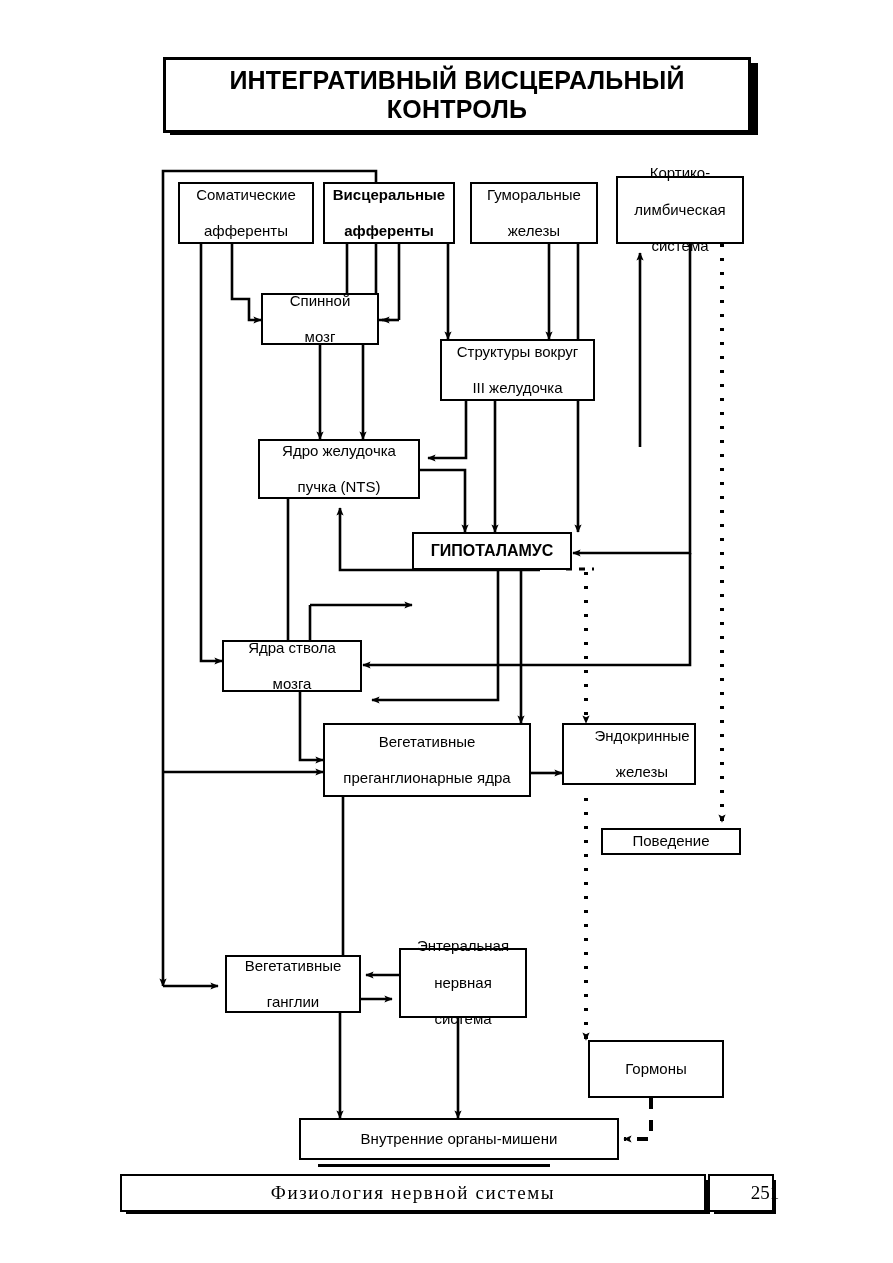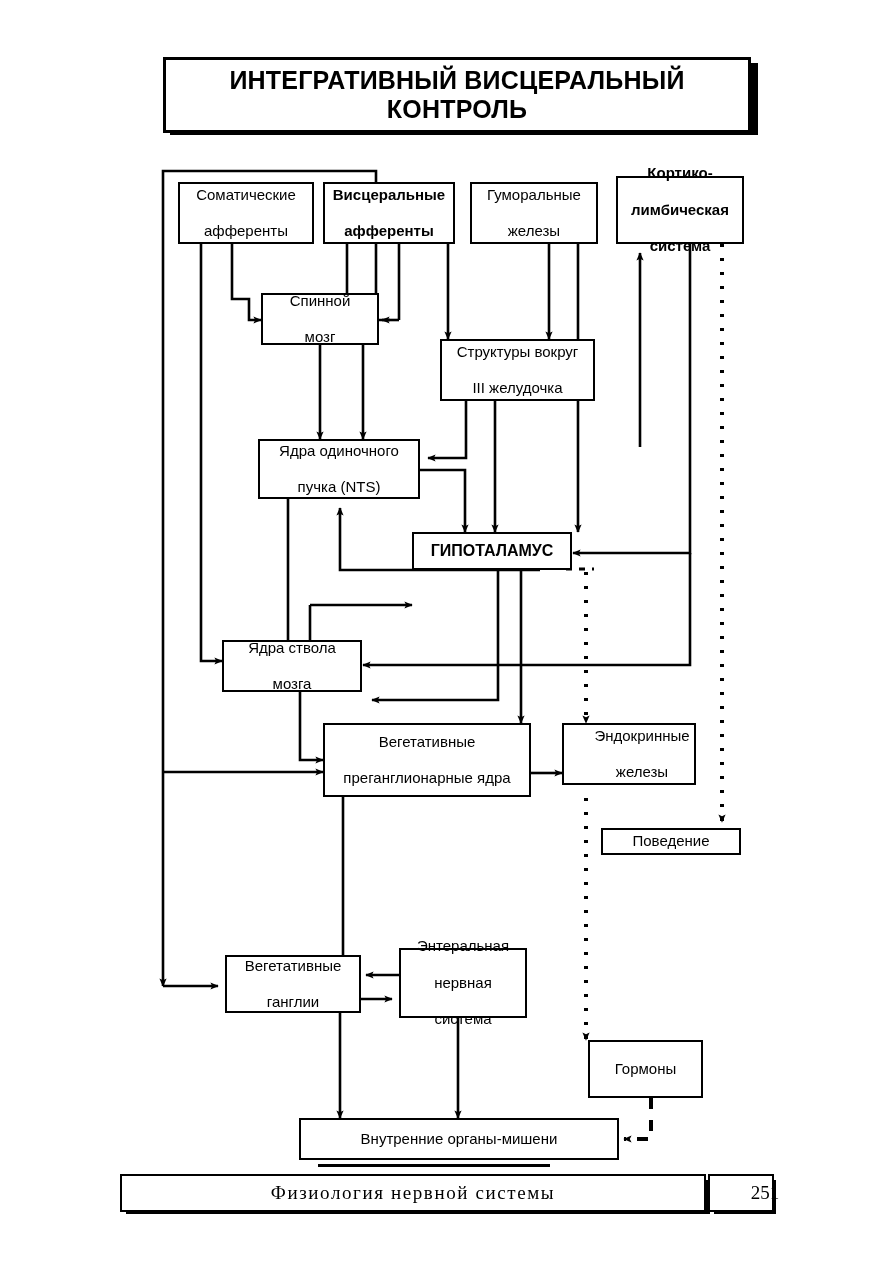--- a/index.html
+++ b/index.html
@@ -160,21 +160,21 @@
       </span>
     </div>
 
     <div class="node" style="left:470px;top:182px;width:128px;height:62px;">
       <span class="s15">
         <span>Гуморальные</span><br>
         <span>железы</span>
       </span>
     </div>
 
-    <div class="node" style="left:616px;top:176px;width:128px;height:68px;font-weight:bold;">
+    <div class="node" style="left:616px;top:176px;width:128px;height:68px;">
       <span class="s15">
         <span>Кортико-</span><br>
         <span>лимбическая</span><br>
         <span>система</span>
       </span>
     </div>
 
     <div class="node" style="left:261px;top:293px;width:118px;height:52px;">
       <span class="s15">
         <span>Спинной</span><br>
@@ -184,21 +184,21 @@
 
     <div class="node" style="left:440px;top:339px;width:155px;height:62px;justify-content:center;">
       <span class="s15">
         <span>Структуры вокруг</span><br>
         <span>III желудочка</span>
       </span>
     </div>
 
     <div class="node" style="left:258px;top:439px;width:162px;height:60px;">
       <span class="s15">
-        <span>Ядра одиночного</span><br>
+        <span>Ядро желудочка</span><br>
         <span>пучка (NTS)</span>
       </span>
     </div>
 
     <div class="node" style="left:412px;top:532px;width:160px;height:38px;">
       <span class="s16 bold">ГИПОТАЛАМУС</span>
     </div>
 
     <div class="node" style="left:222px;top:640px;width:140px;height:52px;">
       <span class="s15">
@@ -233,21 +233,21 @@
     </div>
 
     <div class="node" style="left:399px;top:948px;width:128px;height:70px;">
       <span class="s15">
         <span>Энтеральная</span><br>
         <span>нервная</span><br>
         <span>система</span>
       </span>
     </div>
 
-    <div class="node" style="left:588px;top:1040px;width:115px;height:58px;">
+    <div class="node" style="left:588px;top:1040px;width:136px;height:58px;">
       <span class="s15">Гормоны</span>
     </div>
 
     <div class="node" style="left:299px;top:1118px;width:320px;height:42px;">
       <span class="s15">Внутренние органы-мишени</span>
     </div>
 
   </div>
 
   <div id="footer-rule"></div>

